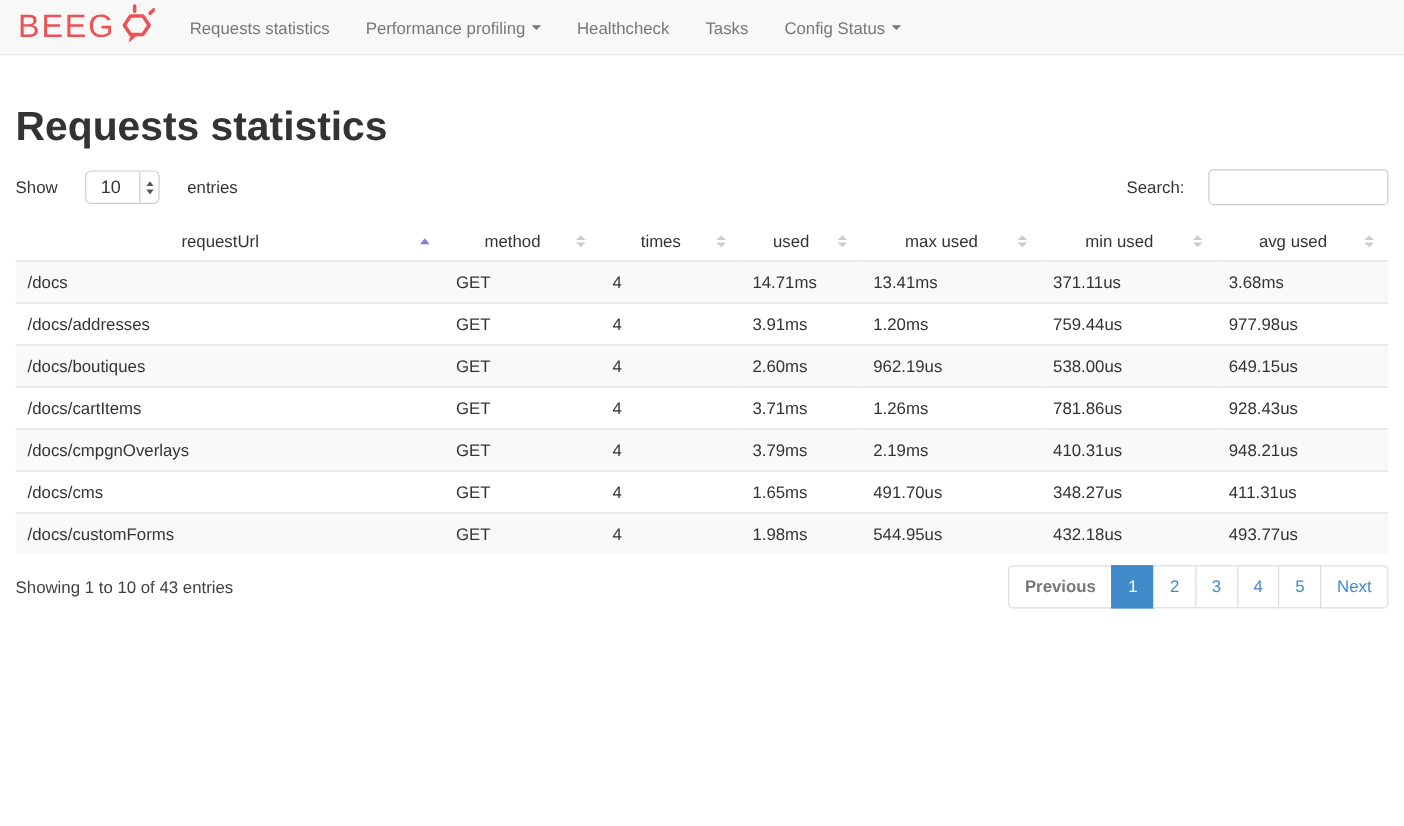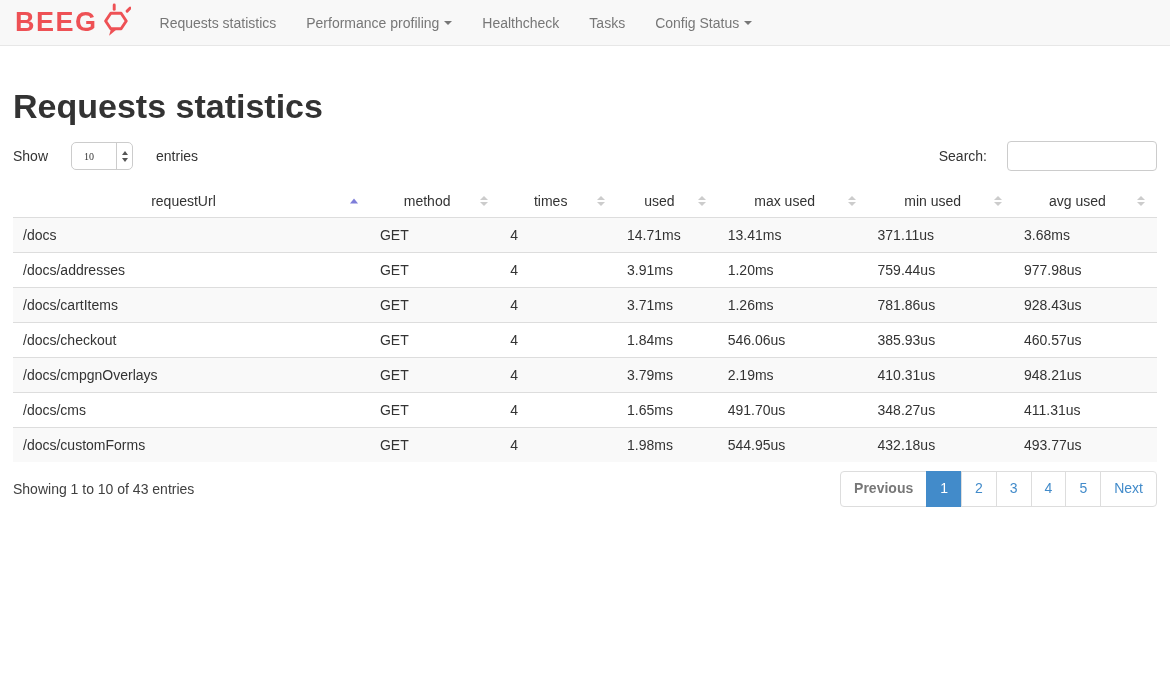--- a/index.html
+++ b/index.html
@@ -26,21 +26,21 @@
     align-items: center;
     margin-right: 14px;
     cursor: pointer;
     text-decoration: none;
   }
   .brand-text {
     color: #ee5155;
     font-size: 27px;
     letter-spacing: 1.5px;
     line-height: 1;
-    font-weight: 700;
+    font-weight: 400;
   }
   .brand-icon { margin-left: 2px; display: block; }
   .nav-items { display: flex; align-items: center; height: 100%; }
   .nav-item {
     color: #777;
     padding: 0 15px;
     height: 46px;
     display: flex;
     align-items: center;
     cursor: pointer;
@@ -75,22 +75,22 @@
   .length-ctl { display: flex; align-items: center; gap: 23px; }
   .select-wrap { position: relative; display: inline-block; }
   .select-wrap select {
     -webkit-appearance: none;
     appearance: none;
     width: 62px;
     height: 28px;
     border: 1px solid #ccc;
     border-radius: 5px;
     background: #fff;
-    font-family: Liberation Serif, serif;
-    font-size: 10px;
+    font-family: Liberation Sans, sans-serif;
+    font-size: 15px;
     color: #333;
     padding: 0 24px 0 12px;
     cursor: pointer;
   }
   .select-stepper {
     position: absolute;
     right: 0; top: 1px; bottom: 1px;
     width: 17px;
     border-left: 1px solid #ccc;
     display: flex;
@@ -314,36 +314,36 @@
         <tr>
     <td>/docs/addresses</td>
     <td>GET</td>
     <td>4</td>
     <td>3.91ms</td>
     <td>1.20ms</td>
     <td>759.44us</td>
     <td>977.98us</td>
   </tr>
         <tr>
+    <td>/docs/boutiques</td>
+    <td>GET</td>
+    <td>4</td>
+    <td>2.60ms</td>
+    <td>962.19us</td>
+    <td>538.00us</td>
+    <td>649.15us</td>
+  </tr>
+        <tr>
     <td>/docs/cartItems</td>
     <td>GET</td>
     <td>4</td>
     <td>3.71ms</td>
     <td>1.26ms</td>
     <td>781.86us</td>
     <td>928.43us</td>
-  </tr>
-        <tr>
-    <td>/docs/checkout</td>
-    <td>GET</td>
-    <td>4</td>
-    <td>1.84ms</td>
-    <td>546.06us</td>
-    <td>385.93us</td>
-    <td>460.57us</td>
   </tr>
         <tr>
     <td>/docs/cmpgnOverlays</td>
     <td>GET</td>
     <td>4</td>
     <td>3.79ms</td>
     <td>2.19ms</td>
     <td>410.31us</td>
     <td>948.21us</td>
   </tr>

